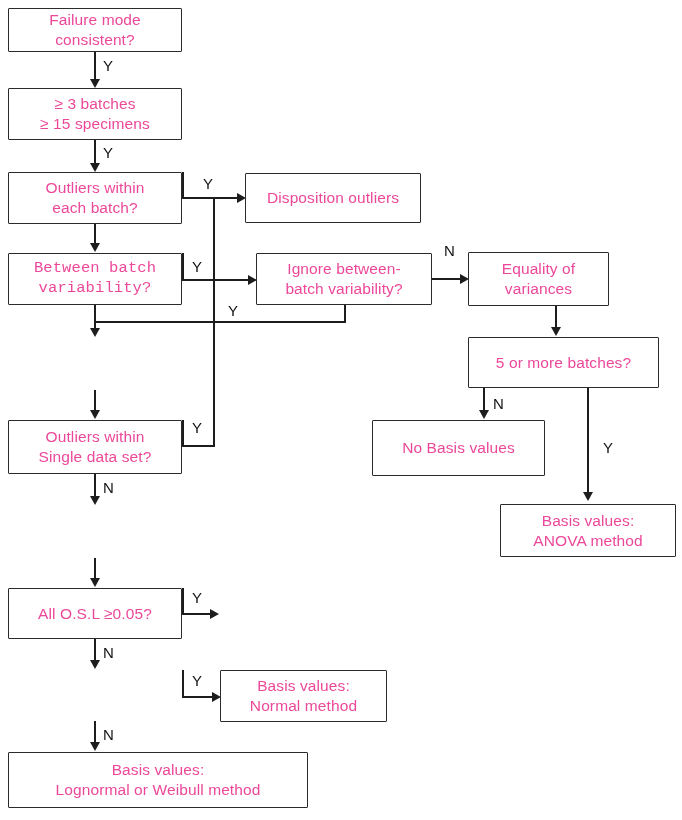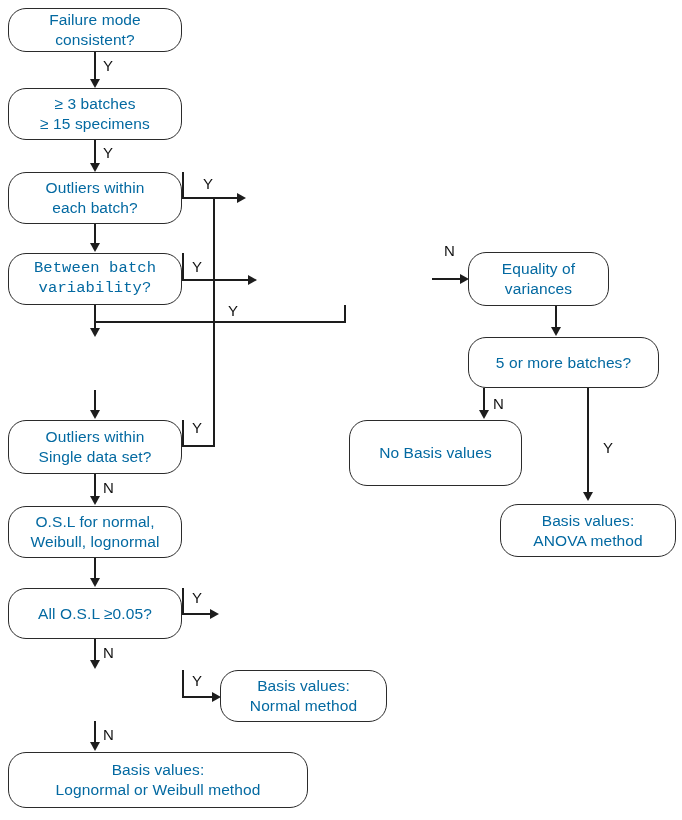--- a/index.html
+++ b/index.html
@@ -14,27 +14,27 @@
     position: relative;
     width: 682px;
     height: 820px;
     background: #ffffff;
     overflow: hidden;
   }
   .node {
     position: absolute;
     box-sizing: border-box;
     border: 1.6px solid #2b2b2b;
-    border-radius: 18px;
+    border-radius: 1px;
     background: #ffffff;
     display: flex;
     align-items: center;
     justify-content: center;
     text-align: center;
-    color: #0369a1;
+    color: #ec4899;
     font-size: 15.5px;
     line-height: 1.28;
     letter-spacing: 0.1px;
     z-index: 3;
     padding: 0 6px;
   }
   .node .txt {
     display: block;
     white-space: pre-line;
   }
@@ -80,41 +80,44 @@
 consistent?</span>
   </div>
   <div class="node" style="left:8px;top:88px;width:174px;height:52px;">
     <span class="txt">≥ 3 batches
 ≥ 15 specimens</span>
   </div>
   <div class="node" style="left:8px;top:172px;width:174px;height:52px;">
     <span class="txt">Outliers within
 each batch?</span>
   </div>
+  <div class="node" style="left:245px;top:173px;width:176px;height:50px;">
+    <span class="txt">Disposition outliers</span>
+  </div>
   <div class="node" style="left:8px;top:253px;width:174px;height:52px;font-family:Liberation Mono, monospace;">
     <span class="txt">Between batch
 variability?</span>
   </div>
+  <div class="node" style="left:256px;top:253px;width:176px;height:52px;">
+    <span class="txt">Ignore between-
+batch variability?</span>
+  </div>
   <div class="node" style="left:468px;top:252px;width:141px;height:54px;">
     <span class="txt">Equality of
 variances</span>
   </div>
   <div class="node" style="left:468px;top:337px;width:191px;height:51px;">
     <span class="txt">5 or more batches?</span>
   </div>
   <div class="node" style="left:8px;top:420px;width:174px;height:54px;">
     <span class="txt">Outliers within
 Single data set?</span>
   </div>
-  <div class="node" style="left:349px;top:420px;width:173px;height:66px;">
+  <div class="node" style="left:372px;top:420px;width:173px;height:56px;">
     <span class="txt">No Basis values</span>
-  </div>
-  <div class="node" style="left:8px;top:506px;width:174px;height:52px;">
-    <span class="txt">O.S.L for normal,
-Weibull, lognormal</span>
   </div>
   <div class="node" style="left:500px;top:504px;width:176px;height:53px;">
     <span class="txt">Basis values:
 ANOVA method</span>
   </div>
   <div class="node" style="left:8px;top:588px;width:174px;height:51px;">
     <span class="txt">All O.S.L ≥0.05?</span>
   </div>
   <div class="node" style="left:220px;top:670px;width:167px;height:52px;">
     <span class="txt">Basis values:

